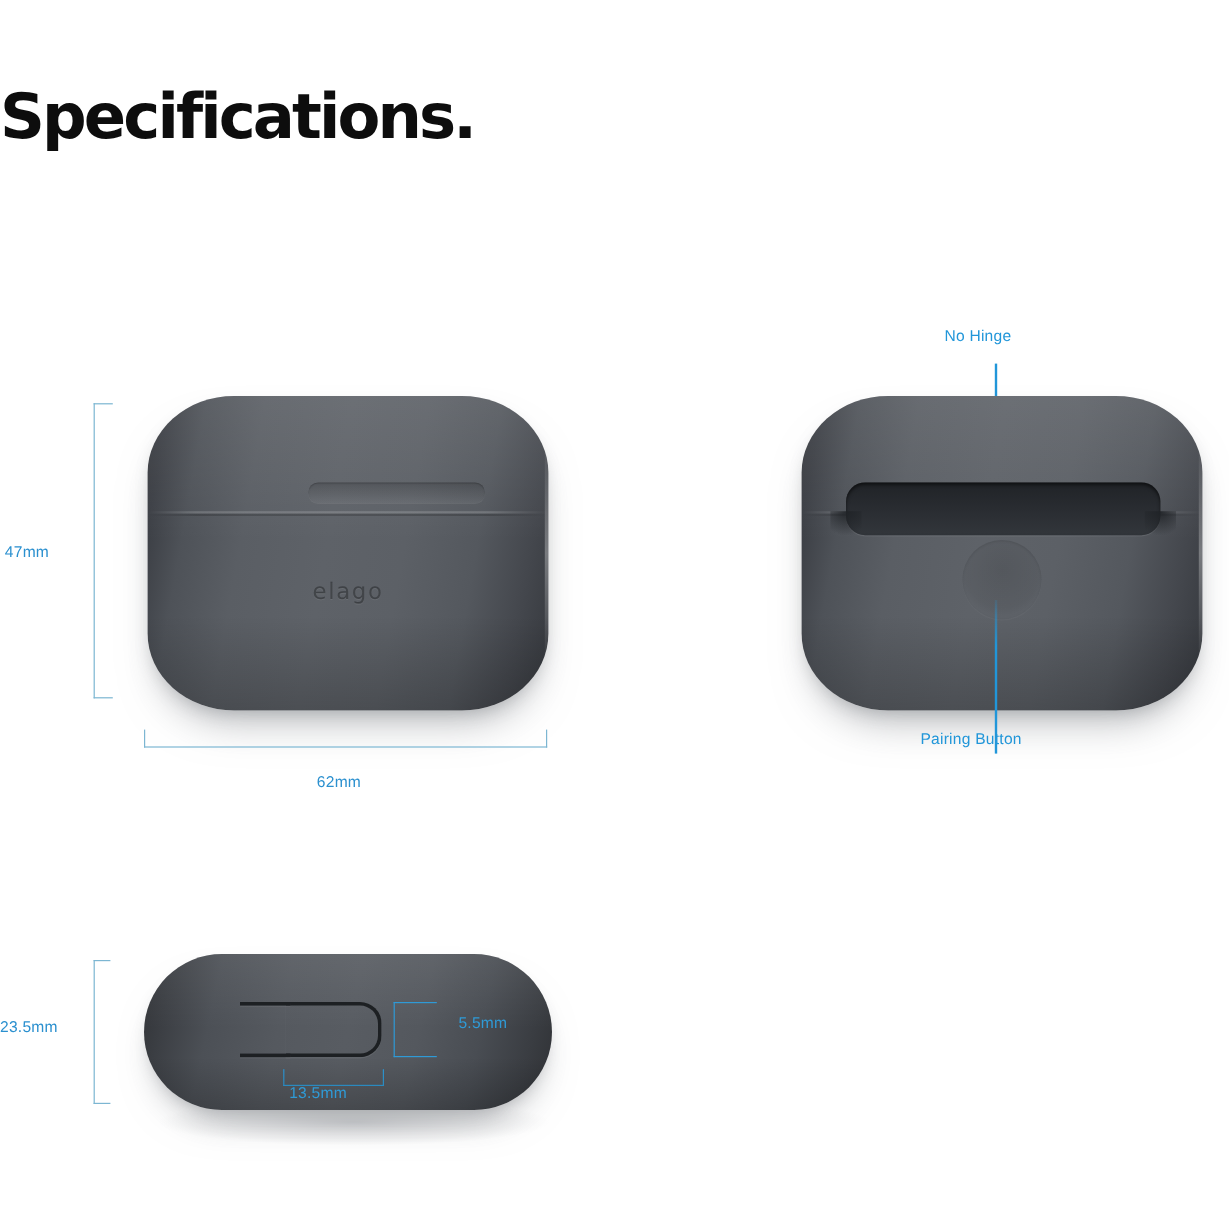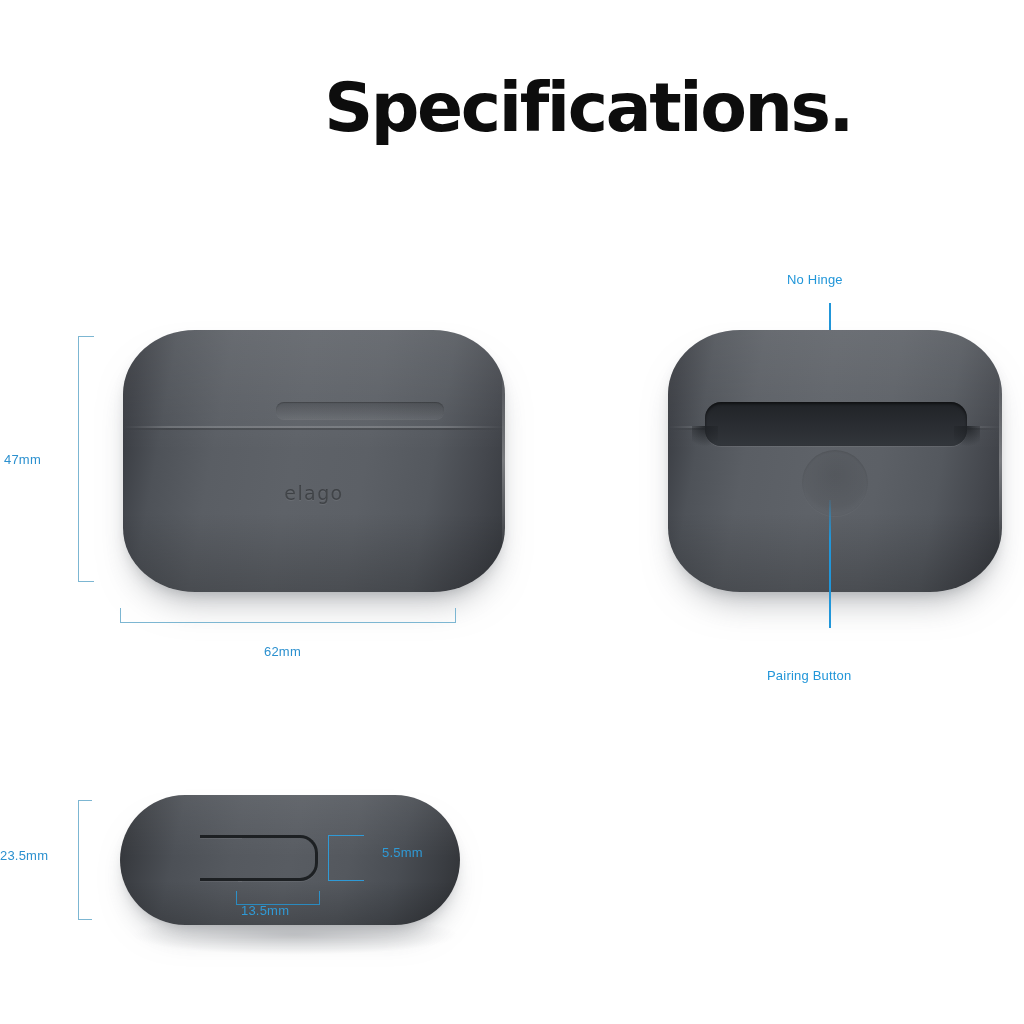--- a/index.html
+++ b/index.html
@@ -15,22 +15,22 @@
     font-family: "Liberation Sans", sans-serif;
     -webkit-font-smoothing: antialiased;
   }
 
   
   .page-title {
     position: absolute;
     left: 0;
     top: 68px;
     width: 852px;
-    text-align: right;
-    font-size: 68px;
+    text-align: left;
+    font-size: 52px;
     font-weight: 700;
     letter-spacing: -2.4px;
     color: #0d0d0d;
     font-family: "DejaVu Sans", sans-serif;
   }
 
   
   .anno {
     position: absolute;
     color: #2b90cf;
@@ -271,21 +271,21 @@
 </head>
 <body>
 
 <div class="page-title">Specifications.</div>
 
 <div>
 
   <div class="bracket br-vert" style="left:78px; top:336px; width:16px; height:246px;"></div>
   <div class="anno" style="left:4px; top:452px;">47mm</div>
 
-  <div class="case" style="left:123px; top:330px; width:382px; height:262px;">
+  <div class="case" style="left:123px; top:330px; width:334px; height:262px;">
     <div class="seam" style="top:96px;"></div>
     <div class="seam-shadow" style="top:98px;"></div>
     <div class="lid-groove" style="left:40%; top:72px; width:44%; height:17px;"></div>
     <div class="rim-right"></div>
     <div class="logo" style="left:50%; top:152px; transform:translateX(-50%);">elago</div>
   </div>
 
   <div class="bracket br-horiz-up" style="left:120px; top:608px; width:336px; height:15px;"></div>
   <div class="anno" style="left:264px; top:644px;">62mm</div>
 </div>
@@ -302,21 +302,21 @@
     <div class="hinge-slot" style="left:37px; top:72px; width:262px; height:44px;"></div>
     <div class="hinge-notch" style="left:24px; top:96px;"></div>
     <div class="hinge-notch" style="left:286px; top:96px;"></div>
 
     <div class="pair-button" style="left:134px; top:120px; width:66px; height:66px;"></div>
 
     <div class="rim-right"></div>
   </div>
 
   <div class="leader fade-up" style="left:829px; top:500px; height:128px;"></div>
-  <div class="anno bright" style="left:767px; top:668px;">Pairing Button</div>
+  <div class="anno bright" style="left:767px; top:608px;">Pairing Button</div>
 </div>
 
 <div>
 
   <div class="bracket br-vert" style="left:78px; top:800px; width:14px; height:120px;"></div>
   <div class="anno" style="left:0px; top:848px;text-align:center;">23.5mm</div>
 
   <div class="contact-shadow" style="left:130px; top:915px; width:330px; height:40px;"></div>
 
   <div class="capsule" style="left:120px; top:795px; width:340px; height:130px;">

